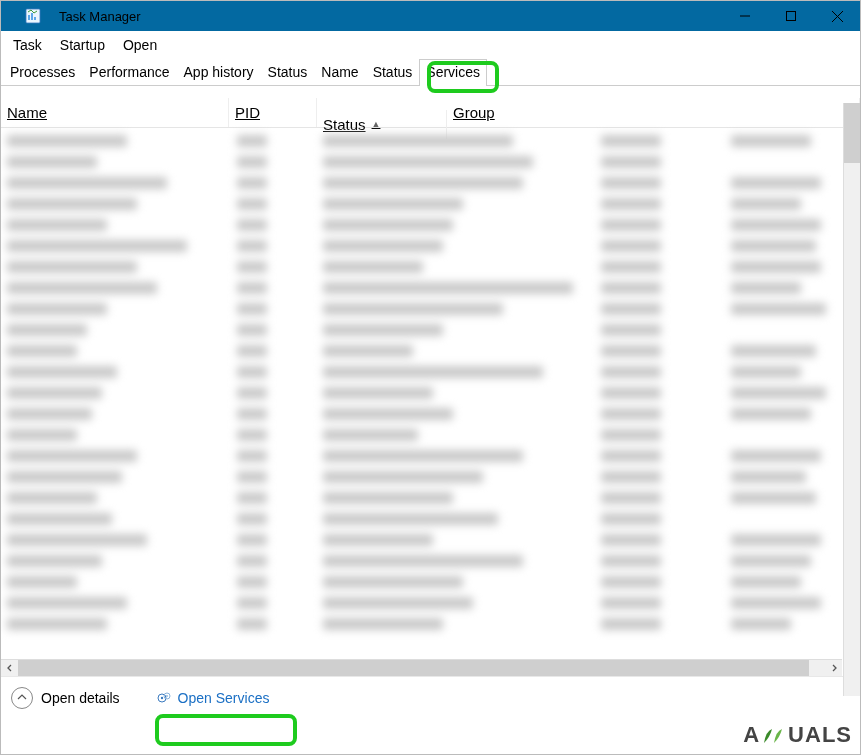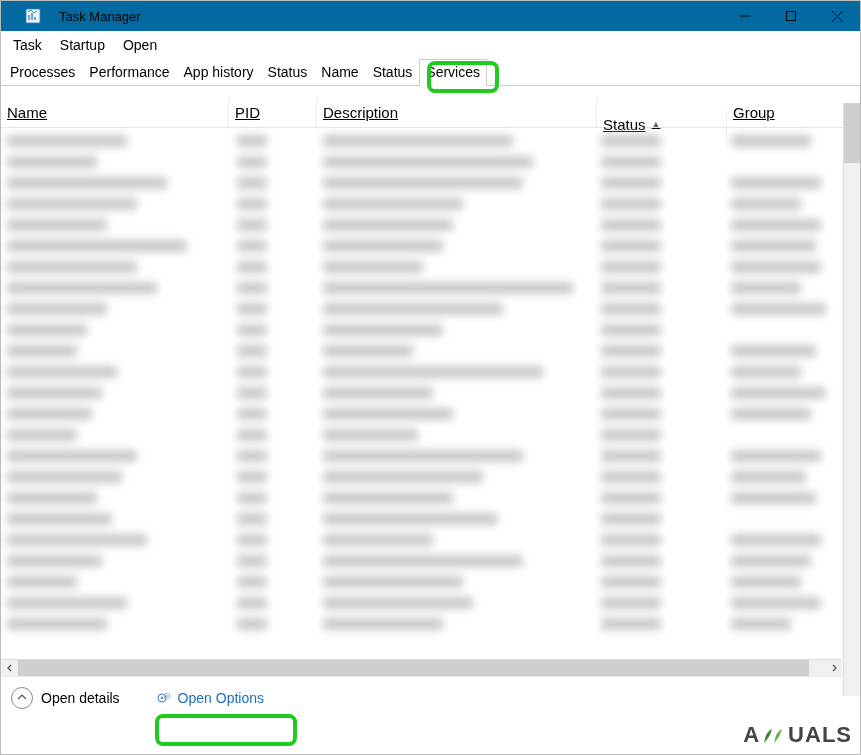--- a/index.html
+++ b/index.html
@@ -197,21 +197,20 @@
   <div class="tab">Name</div>
   <div class="tab">Status</div>
   <div class="tab active">Services</div>
 </div>
 <div class="tab-highlight"></div>
 
 <div class="table-area">
   <div class="col-headers">
     <div class="col-head col-name">Name</div>
     <div class="col-head col-pid">PID</div>
-    <div class="col-head col-desc">Description</div>
     <div class="col-head col-status">
       <span>Status</span>
       <span class="sort-ind">▲</span>
     </div>
     <div class="col-head col-group">Group</div>
   </div>
 
   <div class="rows">
     <div class="row">
         <div class="cell" style="width:120px"></div>
@@ -410,21 +409,21 @@
     <span>Open details</span>
   </div>
   <div style="width:8px"></div>
   <div class="open-services">
     <svg width="16" height="16" viewBox="0 0 16 16">
       <circle cx="6" cy="8" r="4" fill="none" stroke="#3a7abf" stroke-width="1"></circle>
       <circle cx="6" cy="8" r="1.2" fill="#3a7abf"></circle>
       <circle cx="11" cy="6" r="3" fill="none" stroke="#8ab3db" stroke-width="1"></circle>
       <circle cx="11" cy="6" r="0.9" fill="#8ab3db"></circle>
     </svg>
-    <span>Open Options</span>
+    <span>Open Services</span>
   </div>
 </div>
 <div class="open-highlight"></div>
 
 <div class="watermark">
   A<span class="pp">
     <svg width="28" height="22" viewBox="0 0 28 22" style="vertical-align:-3px">
       <path d="M4 20 Q6 8 12 6 Q10 14 4 20" fill="#3a8a2a"></path>
       <path d="M14 20 Q16 8 22 6 Q20 14 14 20" fill="#6ab54a"></path>
     </svg>

